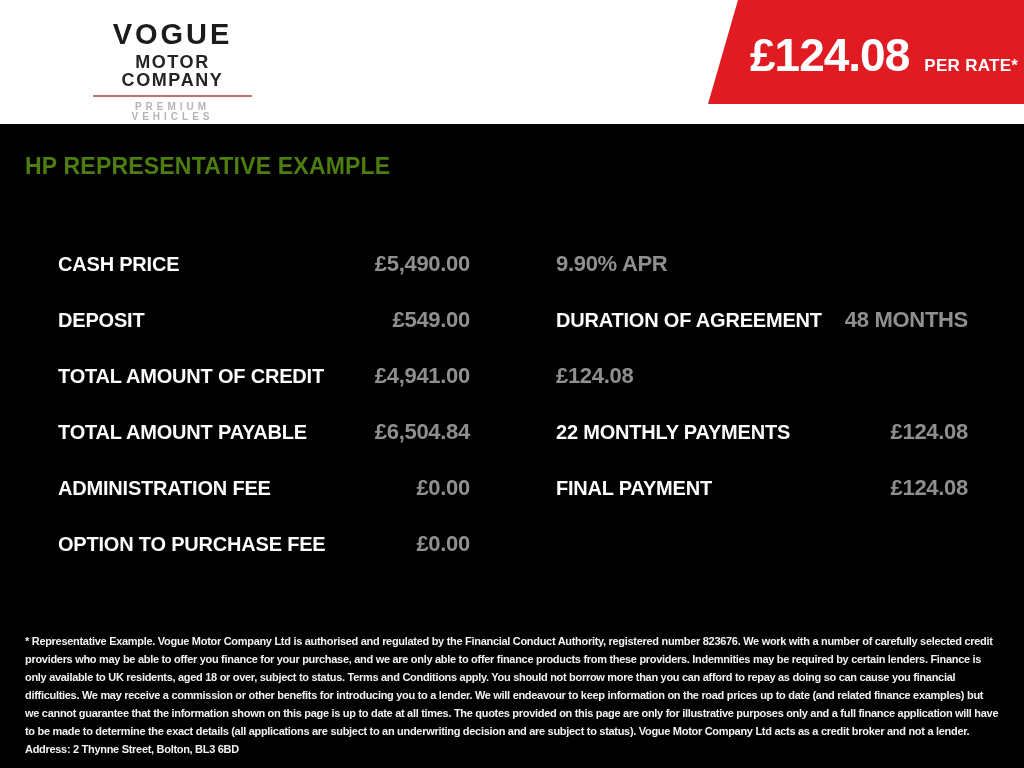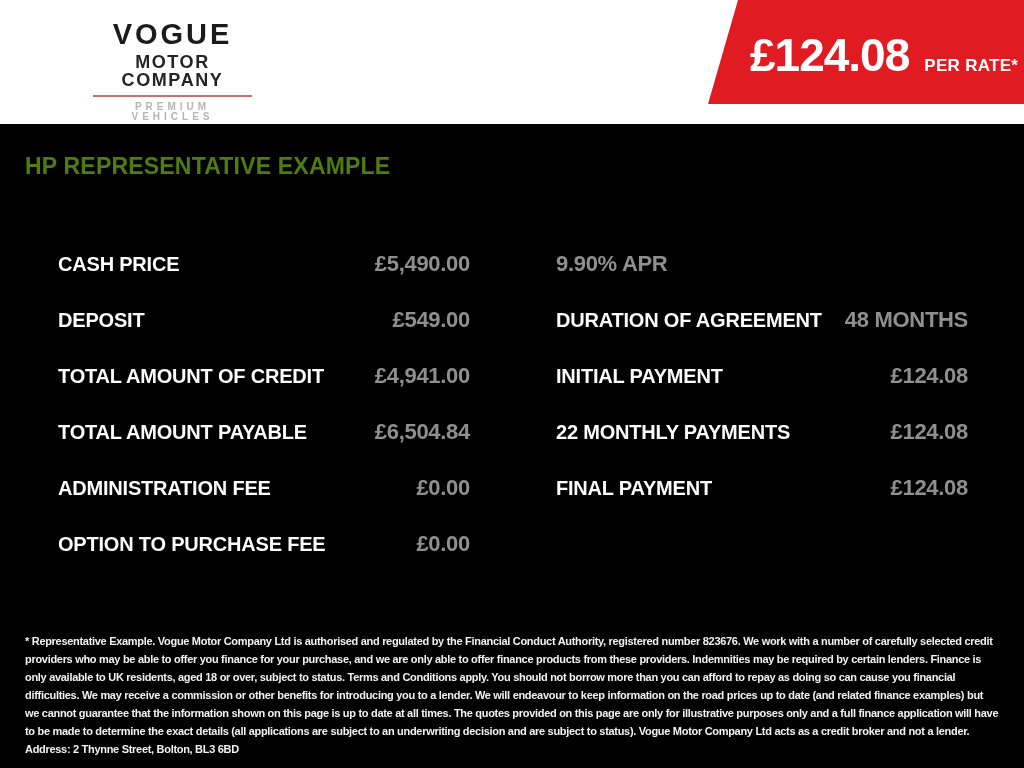--- a/index.html
+++ b/index.html
@@ -143,21 +143,20 @@
 
     <div class="finance-col">
       <div class="finance-row">
         <span class="finance-value">9.90% APR</span>
       </div>
       <div class="finance-row">
         <span class="finance-label">DURATION OF AGREEMENT</span>
         <span class="finance-value">48 MONTHS</span>
       </div>
       <div class="finance-row">
-        <span class="finance-label">INITIAL PAYMENT</span>
         <span class="finance-value">£124.08</span>
       </div>
       <div class="finance-row">
         <span class="finance-label">22 MONTHLY PAYMENTS</span>
         <span class="finance-value">£124.08</span>
       </div>
       <div class="finance-row">
         <span class="finance-label">FINAL PAYMENT</span>
         <span class="finance-value">£124.08</span>
       </div>

